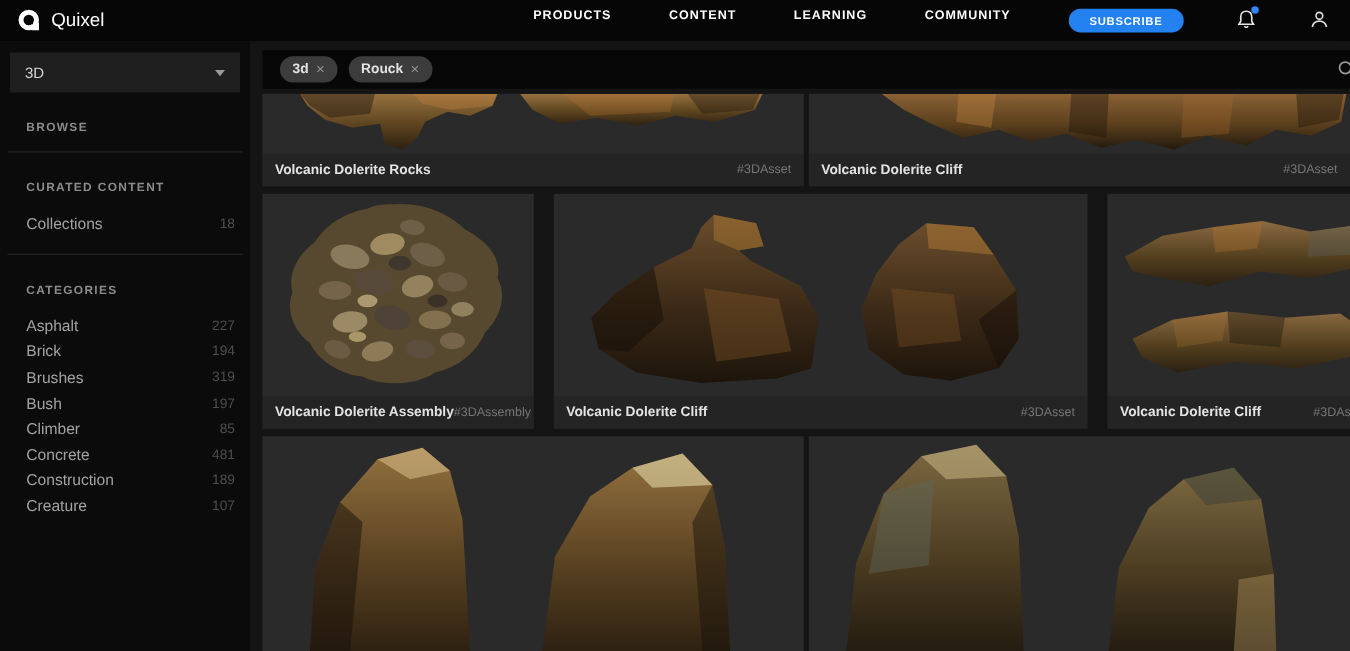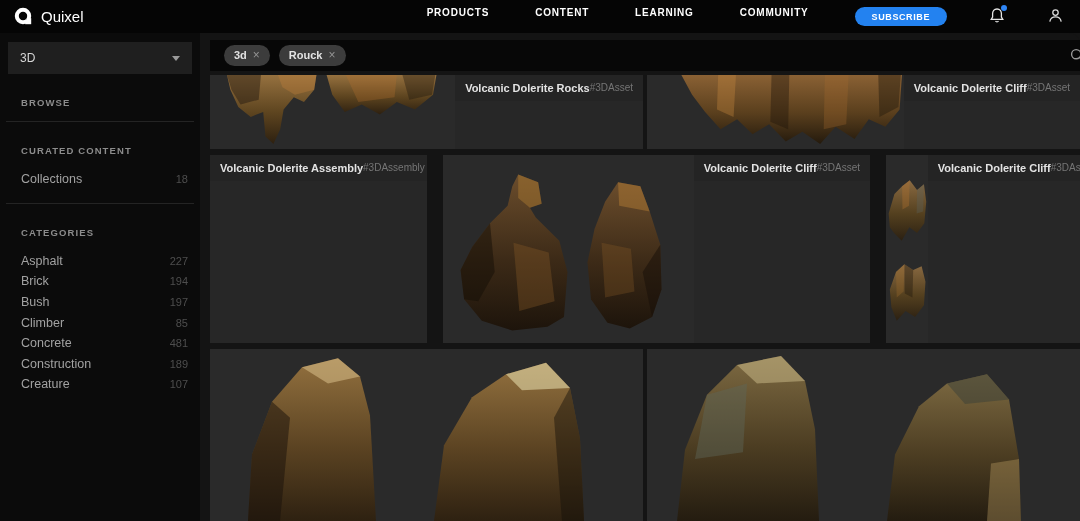--- a/index.html
+++ b/index.html
@@ -31,21 +31,21 @@
   .searchbar { margin-top:7px; height:36px; background:#070707; display:flex; align-items:center; padding:0 14px; }
   .tagpill { display:flex; align-items:center; background:#3c3c3c; border-radius:11px; height:21px;
     padding:0 10px; margin-right:9px; cursor:pointer; }
   .tagpill .tl { color:#e2e2e2; font-size:11px; font-weight:700; }
   .tagpill .tx { color:#949494; font-size:12px; margin-left:6px; line-height:1; }
   .searchicon { margin-left:auto; margin-right:4px; display:flex; cursor:pointer; }
   .grow { display:grid; grid-gap:4px; }
   .r1 { margin-top:4px; grid-template-columns:433px 433px; height:86px; }
   .r2 { margin-top:6px; grid-template-columns:217px 427px 218px; height:219px;gap:16px; }
   .r3 { margin-top:6px; grid-template-columns:433px 433px; height:200px; }
-  .card { background:#272727; display:flex; overflow:hidden; cursor:pointer; }
+  .card { background:#272727; display:flex; flex-direction:column; overflow:hidden; cursor:pointer; }
   .thumb { flex:1; position:relative; overflow:hidden; background:#2a2a2a; }
   .thumb svg { position:absolute; left:0; top:0; width:100%; height:100%; }
   .bar { height:26px; flex:none; background:#242424; display:flex; align-items:center;
     justify-content:space-between; padding:0 10px; }
   .ttl { color:#e3e3e3; font-size:11px; font-weight:600; white-space:nowrap; }
   .tg  { color:#757575; font-size:10px; white-space:nowrap; }
 </style>
 </head>
 <body>
 
@@ -103,20 +103,24 @@
     <div class="sb-list">
       <div class="sb-item">
         <span class="sb-label">Asphalt</span>
         <span class="sb-count">227</span>
       </div>
       <div class="sb-item">
         <span class="sb-label">Brick</span>
         <span class="sb-count">194</span>
       </div>
       <div class="sb-item">
+        <span class="sb-label">Brushes</span>
+        <span class="sb-count">319</span>
+      </div>
+      <div class="sb-item">
         <span class="sb-label">Bush</span>
         <span class="sb-count">197</span>
       </div>
       <div class="sb-item">
         <span class="sb-label">Climber</span>
         <span class="sb-count">85</span>
       </div>
       <div class="sb-item">
         <span class="sb-label">Concrete</span>
         <span class="sb-count">481</span>

